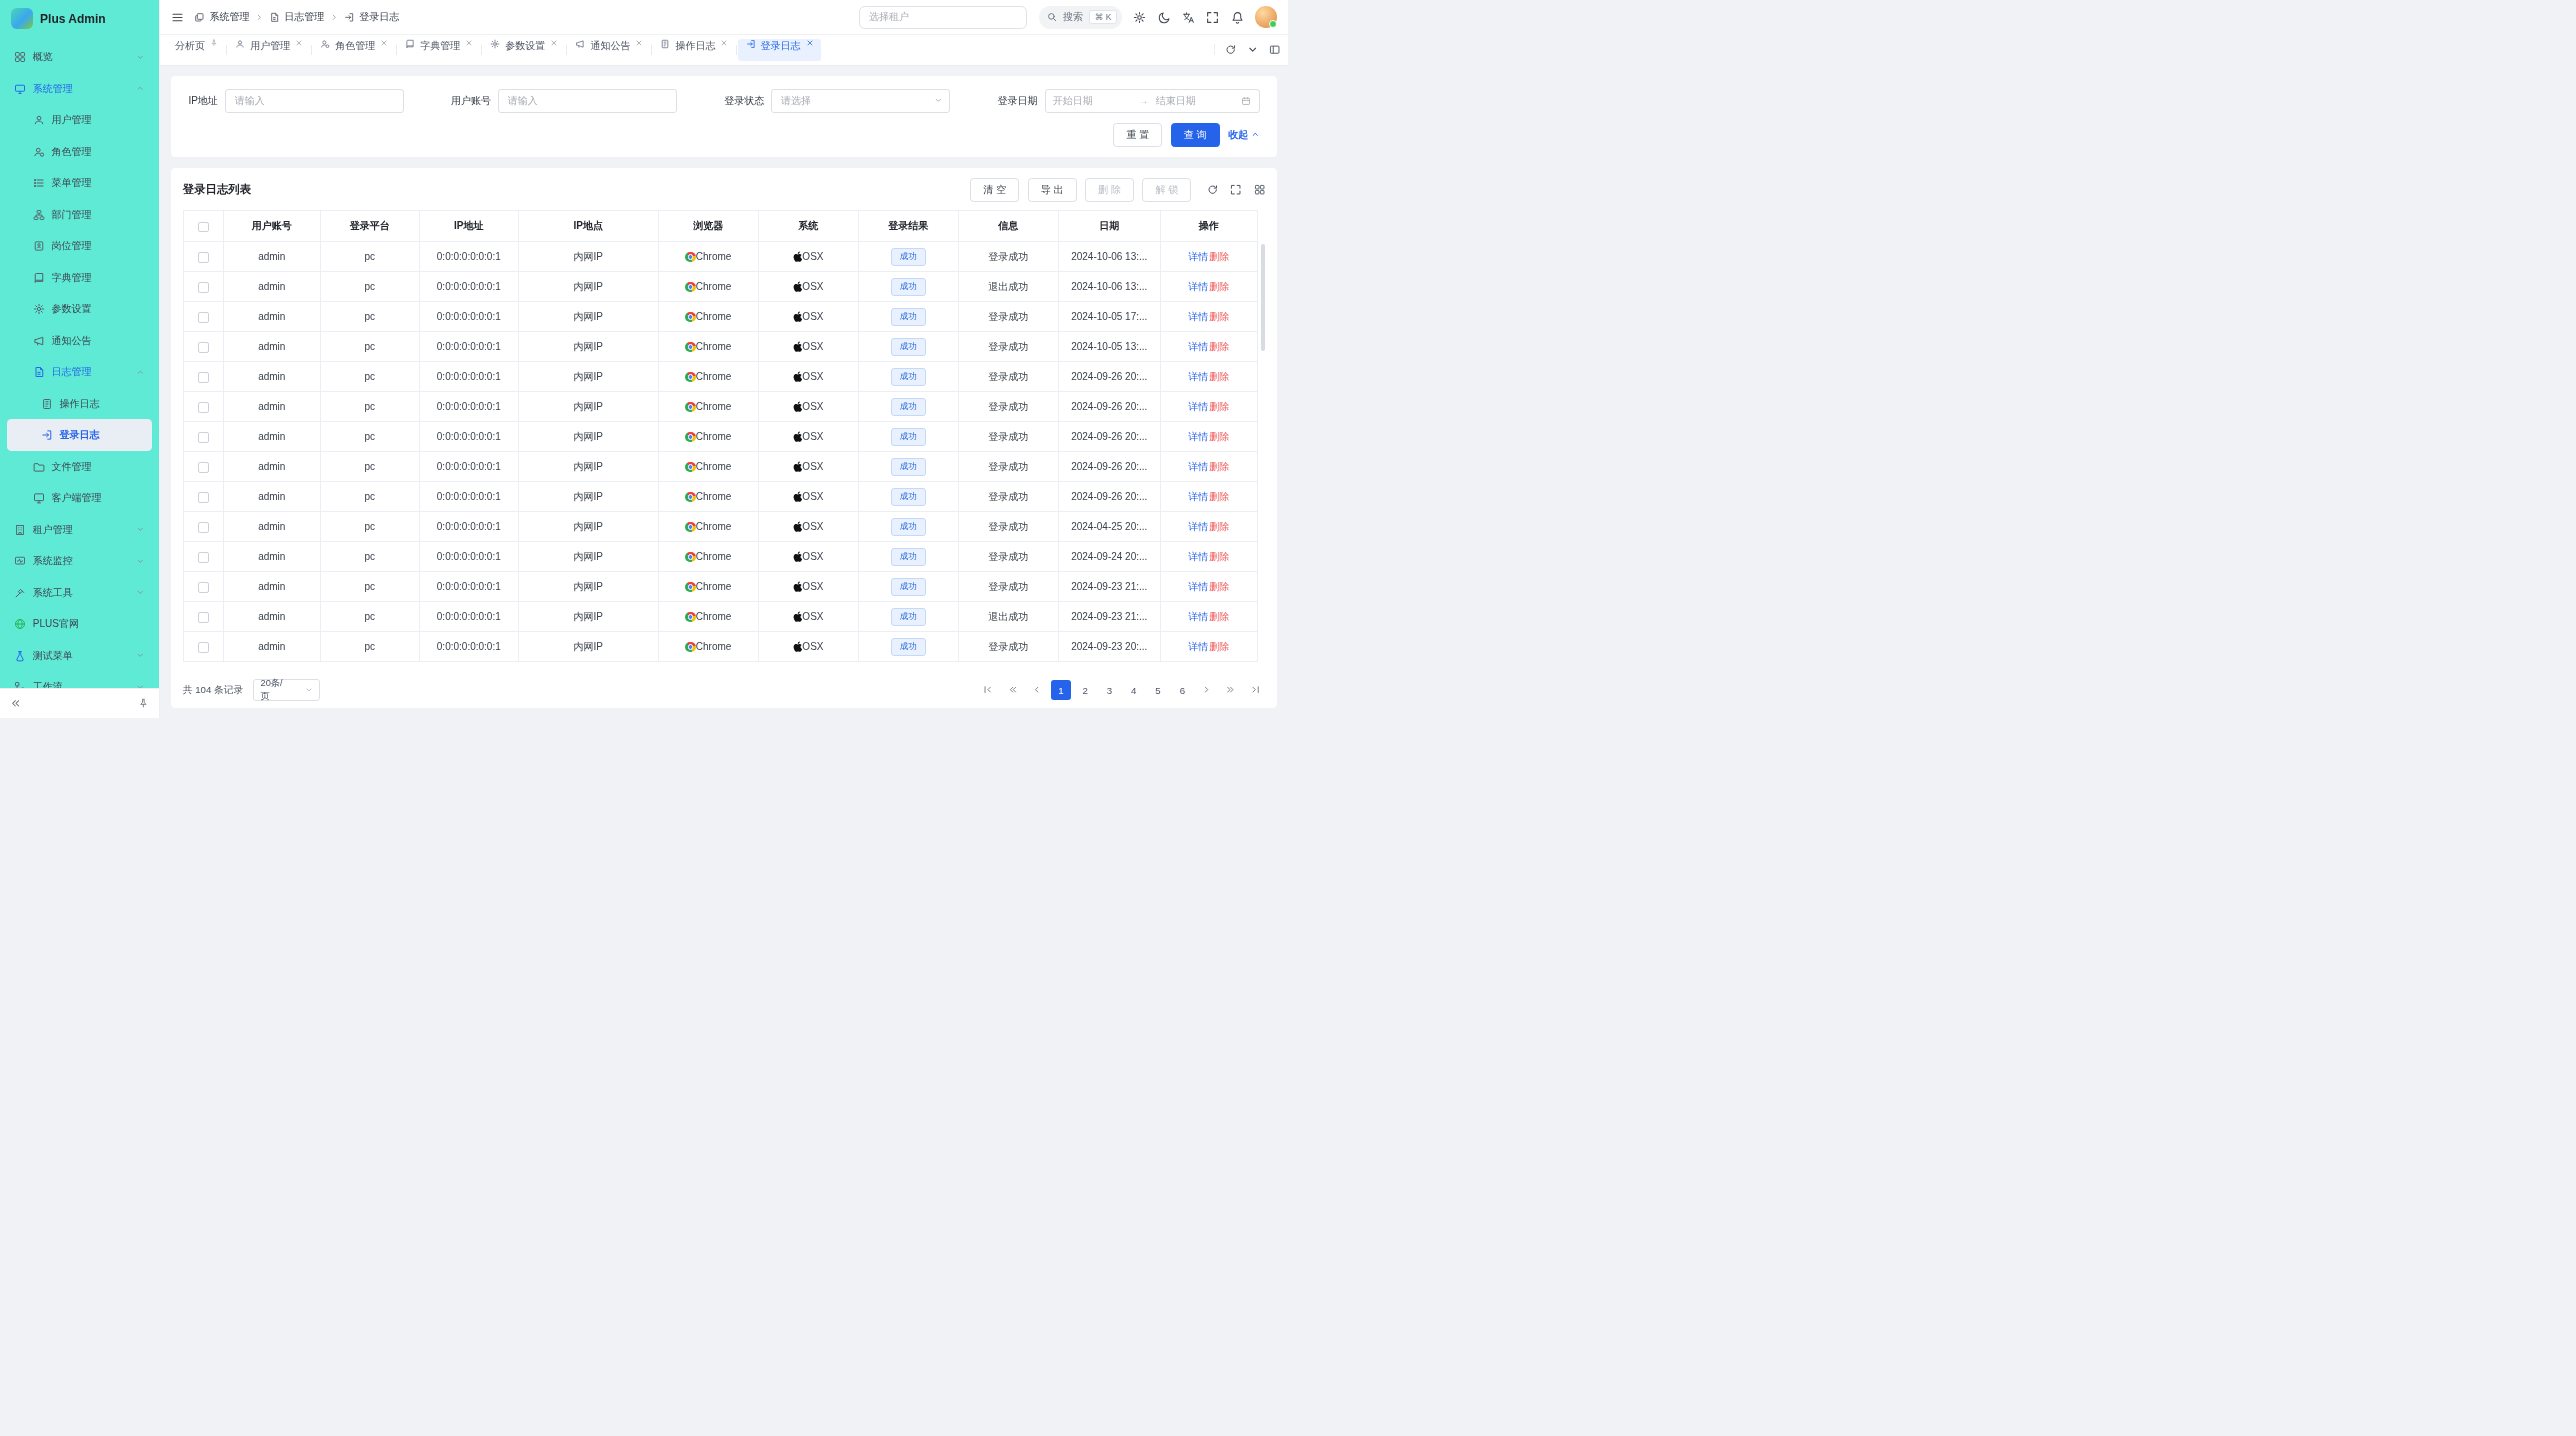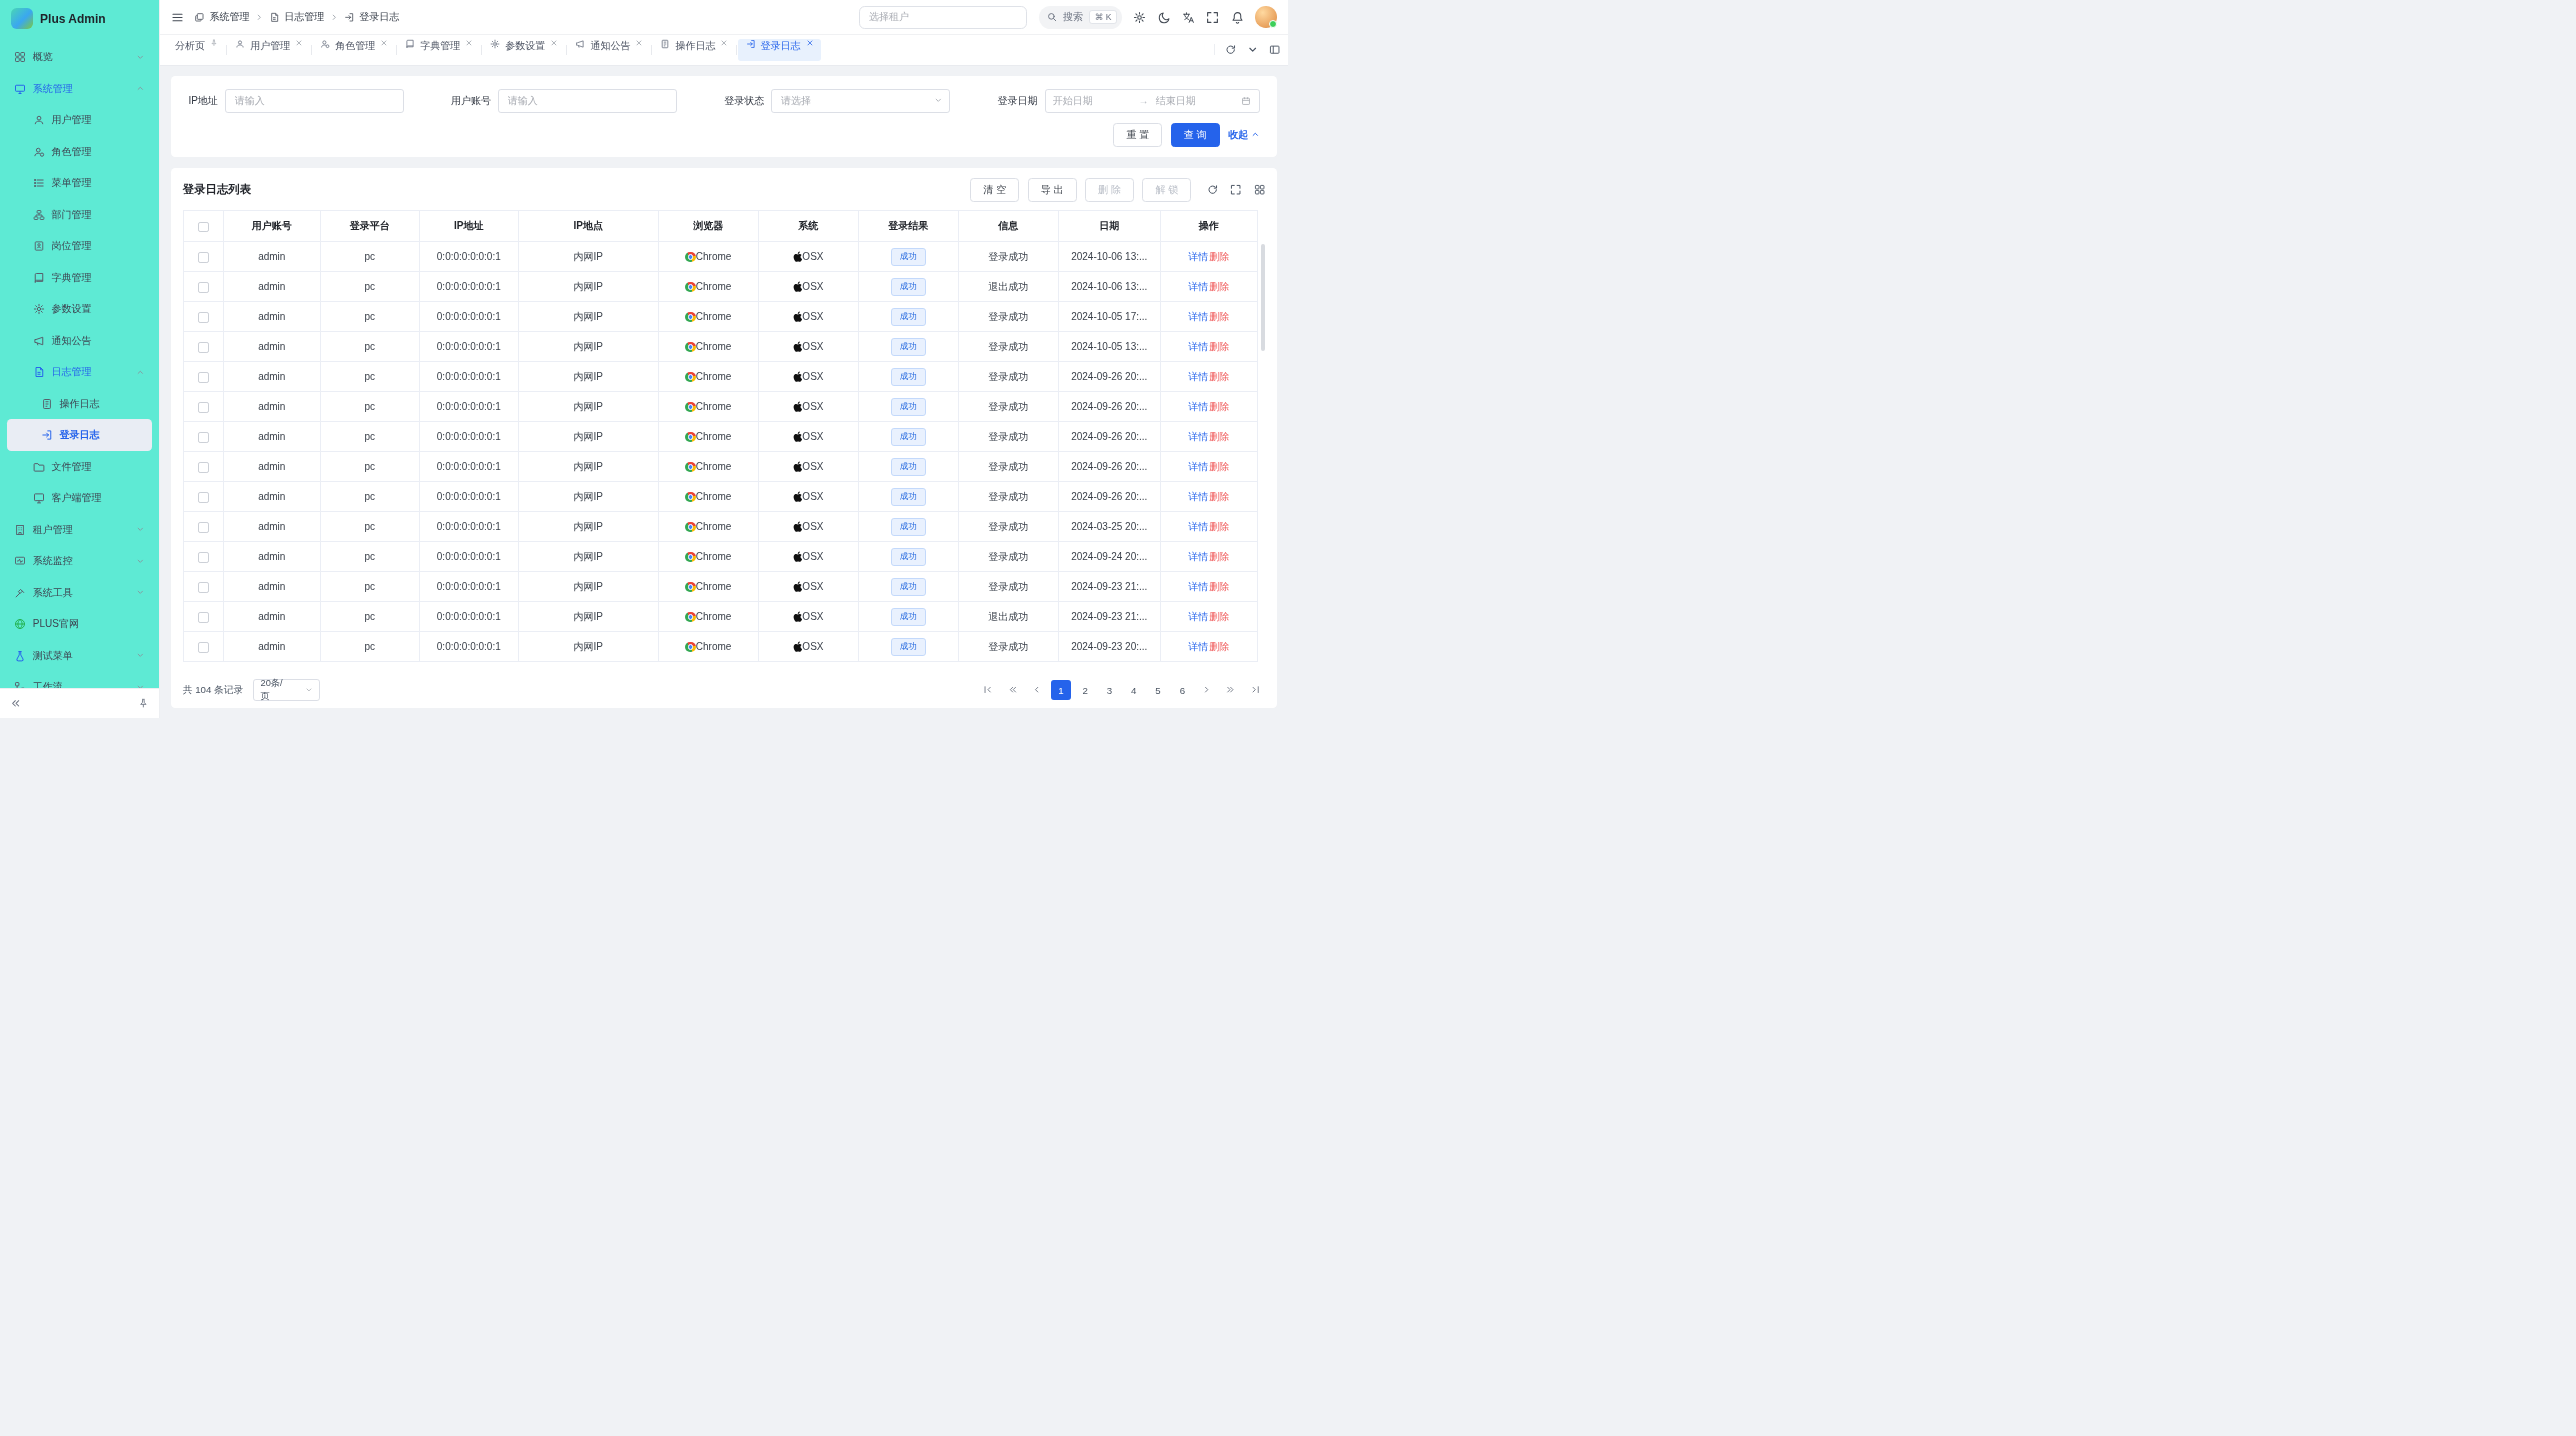--- a/index.html
+++ b/index.html
@@ -1006,21 +1006,21 @@
                         <svg viewBox="0 0 14 17" fill="currentColor">
                           <path d="M11.3 9c0-2 1.6-3 1.7-3.1-.9-1.3-2.3-1.5-2.8-1.5-1.2-.1-2.3.7-2.9.7-.6 0-1.5-.7-2.5-.7-1.3 0-2.5.8-3.2 2-1.4 2.4-.4 5.9 1 7.8.7 1 1.5 2 2.5 2 1 0 1.4-.6 2.6-.6 1.2 0 1.5.6 2.6.6 1.1 0 1.8-1 2.4-1.9.8-1.1 1.1-2.2 1.1-2.2s-2.1-.9-2.5-3.1z"></path>
                           <path d="M9.4 3.2c.5-.7.9-1.6.8-2.5-.8 0-1.7.5-2.2 1.2-.5.6-.9 1.5-.8 2.4.9 0 1.7-.5 2.2-1.1z"></path>
                         </svg>
                       </span>
                       <span>OSX</span>
                     </span>
                   </td>
     <td><span class="badge">成功</span></td>
     <td>登录成功</td>
-    <td>2024-03-25 20:...</td>
+    <td>2024-04-25 20:...</td>
     <td><span class="op-detail">详情</span><span class="op-del">删除</span></td>
   </tr>
                 <tr>
     <td><span class="cb"></span></td>
     <td>admin</td>
     <td>pc</td>
     <td>0:0:0:0:0:0:0:1</td>
     <td>内网IP</td>
     <td>
                     <span class="cellflex">

